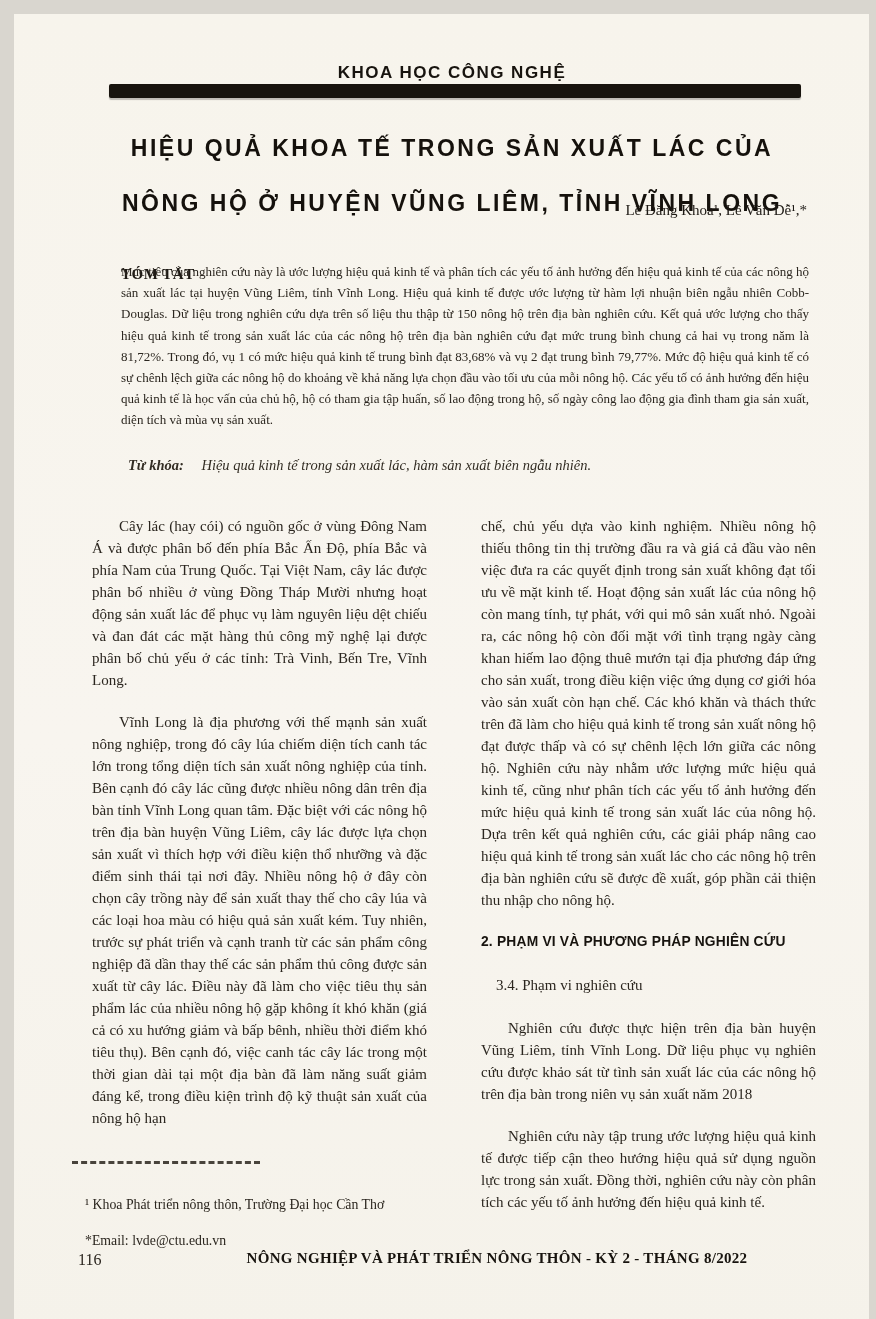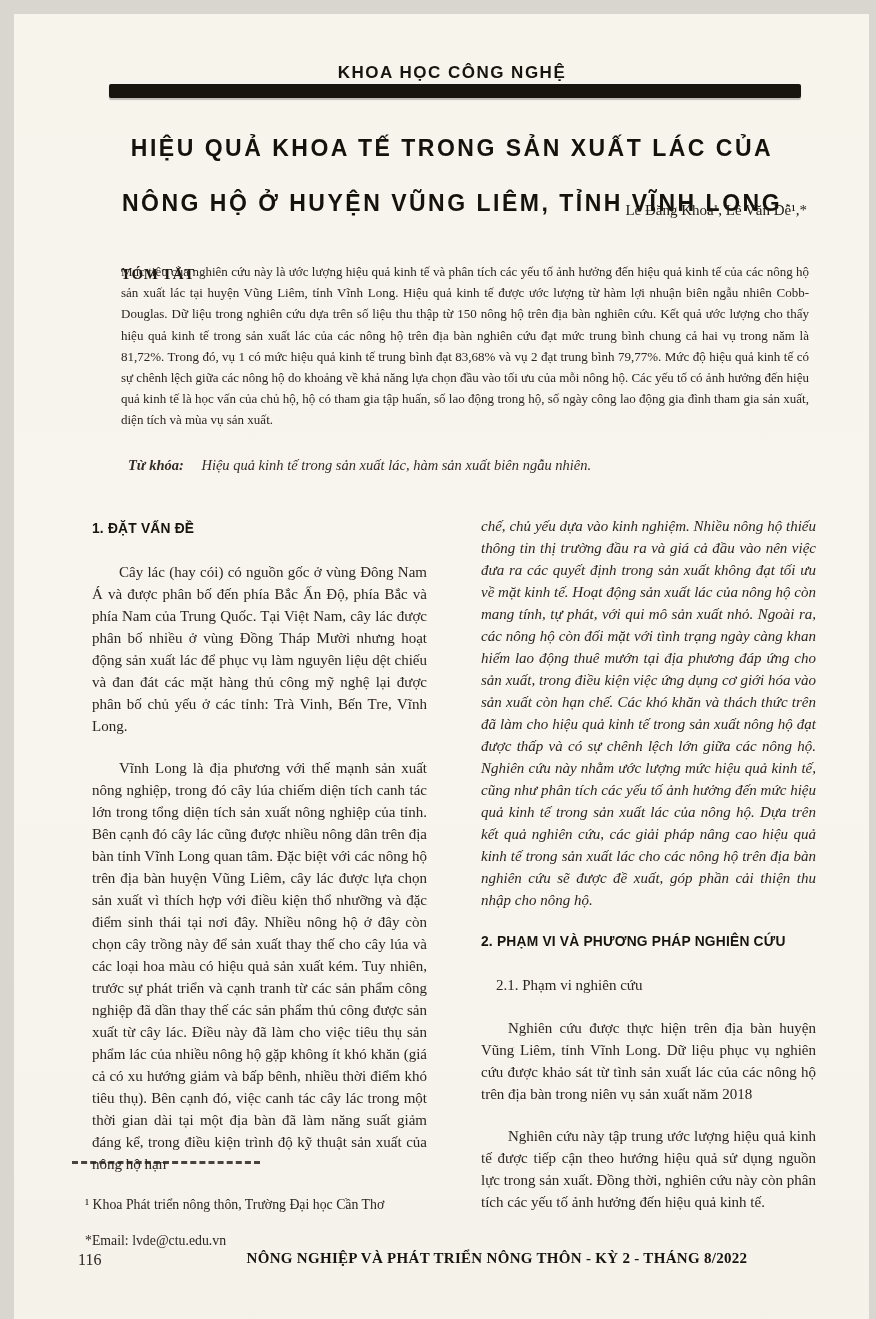--- a/index.html
+++ b/index.html
@@ -48,21 +48,21 @@
     position:absolute; top:436px; left:100px; width:702px;
     font-size:14.5px; font-style:italic; color:#332d24;
   }
   .keywords .kw-label { font-weight:bold; font-style:italic;margin-top:40px; }
   .columns {
     position:absolute; top:480px; left:57px; width:766px;
     display:flex; gap:26px;
   }
   .col { width:370px; font-size:15px; line-height:22px; text-align:justify; }
   .col p { text-indent:27px; margin-bottom:6px; }
-  .col p.no-indent { text-indent:0;font-style:italic; }
+  .col p.no-indent { text-indent:0; }
   .sec-heading {
     font-family:"Liberation Sans", sans-serif;
     font-weight:bold; font-size:13.8px; letter-spacing:.2px;
     color:#17130e; text-align:left; margin:3px 0 7px;
   }
   .subsec { text-align:left; text-indent:15px; margin:2px 0 7px; font-size:15px; }
   .footnote-rule {
     position:absolute; left:58px; top:1147px; width:188px; height:0;
     border-top:3px dashed #2a251d; opacity:.85;
   }
@@ -99,28 +99,27 @@
 
   <div class="abstract-heading">TÓM TẮT</div>
   <div class="abstract">Mục tiêu của nghiên cứu này là ước lượng hiệu quả kinh tế và phân tích các yếu tố ảnh hưởng đến hiệu quả kinh tế của các nông hộ sản xuất lác tại huyện Vũng Liêm, tỉnh Vĩnh Long. Hiệu quả kinh tế được ước lượng từ hàm lợi nhuận biên ngẫu nhiên Cobb-Douglas. Dữ liệu trong nghiên cứu dựa trên số liệu thu thập từ 150 nông hộ trên địa bàn nghiên cứu. Kết quả ước lượng cho thấy hiệu quả kinh tế trong sản xuất lác của các nông hộ trên địa bàn nghiên cứu đạt mức trung bình chung cả hai vụ trong năm là 81,72%. Trong đó, vụ 1 có mức hiệu quả kinh tế trung bình đạt 83,68% và vụ 2 đạt trung bình 79,77%. Mức độ hiệu quả kinh tế có sự chênh lệch giữa các nông hộ do khoảng về khả năng lựa chọn đầu vào tối ưu của mỗi nông hộ. Các yếu tố có ảnh hưởng đến hiệu quả kinh tế là học vấn của chủ hộ, hộ có tham gia tập huấn, số lao động trong hộ, số ngày công lao động gia đình tham gia sản xuất, diện tích và mùa vụ sản xuất.</div>
 
   <div class="keywords">
     <span class="kw-label">Từ khóa:</span><span> Hiệu quả kinh tế trong sản xuất lác, hàm sản xuất biên ngẫu nhiên.</span>
   </div>
 
   <div class="columns">
     <div class="col">
-      <div class="sec-heading">1. ĐẶT VẤN ĐỀ</div>
       <p>Cây lác (hay cói) có nguồn gốc ở vùng Đông Nam Á và được phân bố đến phía Bắc Ấn Độ, phía Bắc và phía Nam của Trung Quốc. Tại Việt Nam, cây lác được phân bố nhiều ở vùng Đồng Tháp Mười nhưng hoạt động sản xuất lác để phục vụ làm nguyên liệu dệt chiếu và đan đát các mặt hàng thủ công mỹ nghệ lại được phân bố chủ yếu ở các tỉnh: Trà Vinh, Bến Tre, Vĩnh Long.</p>
       <p>Vĩnh Long là địa phương với thế mạnh sản xuất nông nghiệp, trong đó cây lúa chiếm diện tích canh tác lớn trong tổng diện tích sản xuất nông nghiệp của tỉnh. Bên cạnh đó cây lác cũng được nhiều nông dân trên địa bàn tỉnh Vĩnh Long quan tâm. Đặc biệt với các nông hộ trên địa bàn huyện Vũng Liêm, cây lác được lựa chọn sản xuất vì thích hợp với điều kiện thổ nhưỡng và đặc điểm sinh thái tại nơi đây. Nhiều nông hộ ở đây còn chọn cây trồng này để sản xuất thay thế cho cây lúa và các loại hoa màu có hiệu quả sản xuất kém. Tuy nhiên, trước sự phát triển và cạnh tranh từ các sản phẩm công nghiệp đã dần thay thế các sản phẩm thủ công được sản xuất từ cây lác. Điều này đã làm cho việc tiêu thụ sản phẩm lác của nhiều nông hộ gặp không ít khó khăn (giá cả có xu hướng giảm và bấp bênh, nhiều thời điểm khó tiêu thụ). Bên cạnh đó, việc canh tác cây lác trong một thời gian dài tại một địa bàn đã làm năng suất giảm đáng kể, trong điều kiện trình độ kỹ thuật sản xuất của nông hộ hạn</p>
     </div>
     <div class="col">
       <p class="no-indent">chế, chủ yếu dựa vào kinh nghiệm. Nhiều nông hộ thiếu thông tin thị trường đầu ra và giá cả đầu vào nên việc đưa ra các quyết định trong sản xuất không đạt tối ưu về mặt kinh tế. Hoạt động sản xuất lác của nông hộ còn mang tính, tự phát, với qui mô sản xuất nhỏ. Ngoài ra, các nông hộ còn đối mặt với tình trạng ngày càng khan hiếm lao động thuê mướn tại địa phương đáp ứng cho sản xuất, trong điều kiện việc ứng dụng cơ giới hóa vào sản xuất còn hạn chế. Các khó khăn và thách thức trên đã làm cho hiệu quả kinh tế trong sản xuất nông hộ đạt được thấp và có sự chênh lệch lớn giữa các nông hộ. Nghiên cứu này nhằm ước lượng mức hiệu quả kinh tế, cũng như phân tích các yếu tố ảnh hưởng đến mức hiệu quả kinh tế trong sản xuất lác của nông hộ. Dựa trên kết quả nghiên cứu, các giải pháp nâng cao hiệu quả kinh tế trong sản xuất lác cho các nông hộ trên địa bàn nghiên cứu sẽ được đề xuất, góp phần cải thiện thu nhập cho nông hộ.</p>
       <div class="sec-heading">2. PHẠM VI VÀ PHƯƠNG PHÁP NGHIÊN CỨU</div>
-      <div class="subsec">2.1. Phạm vi nghiên cứu</div>
+      <div class="subsec">3.4. Phạm vi nghiên cứu</div>
       <p>Nghiên cứu được thực hiện trên địa bàn huyện Vũng Liêm, tỉnh Vĩnh Long. Dữ liệu phục vụ nghiên cứu được khảo sát từ tình sản xuất lác của các nông hộ trên địa bàn trong niên vụ sản xuất năm 2018</p>
       <p>Nghiên cứu này tập trung ước lượng hiệu quả kinh tế được tiếp cận theo hướng hiệu quả sử dụng nguồn lực trong sản xuất. Đồng thời, nghiên cứu này còn phân tích các yếu tố ảnh hưởng đến hiệu quả kinh tế.</p>
     </div>
   </div>
 
   <div class="footnote-rule"></div>
   <div class="footnotes">
     <div>¹ Khoa Phát triển nông thôn, Trường Đại học Cần Thơ</div>
     <div>*Email: lvde@ctu.edu.vn</div>
   </div>

